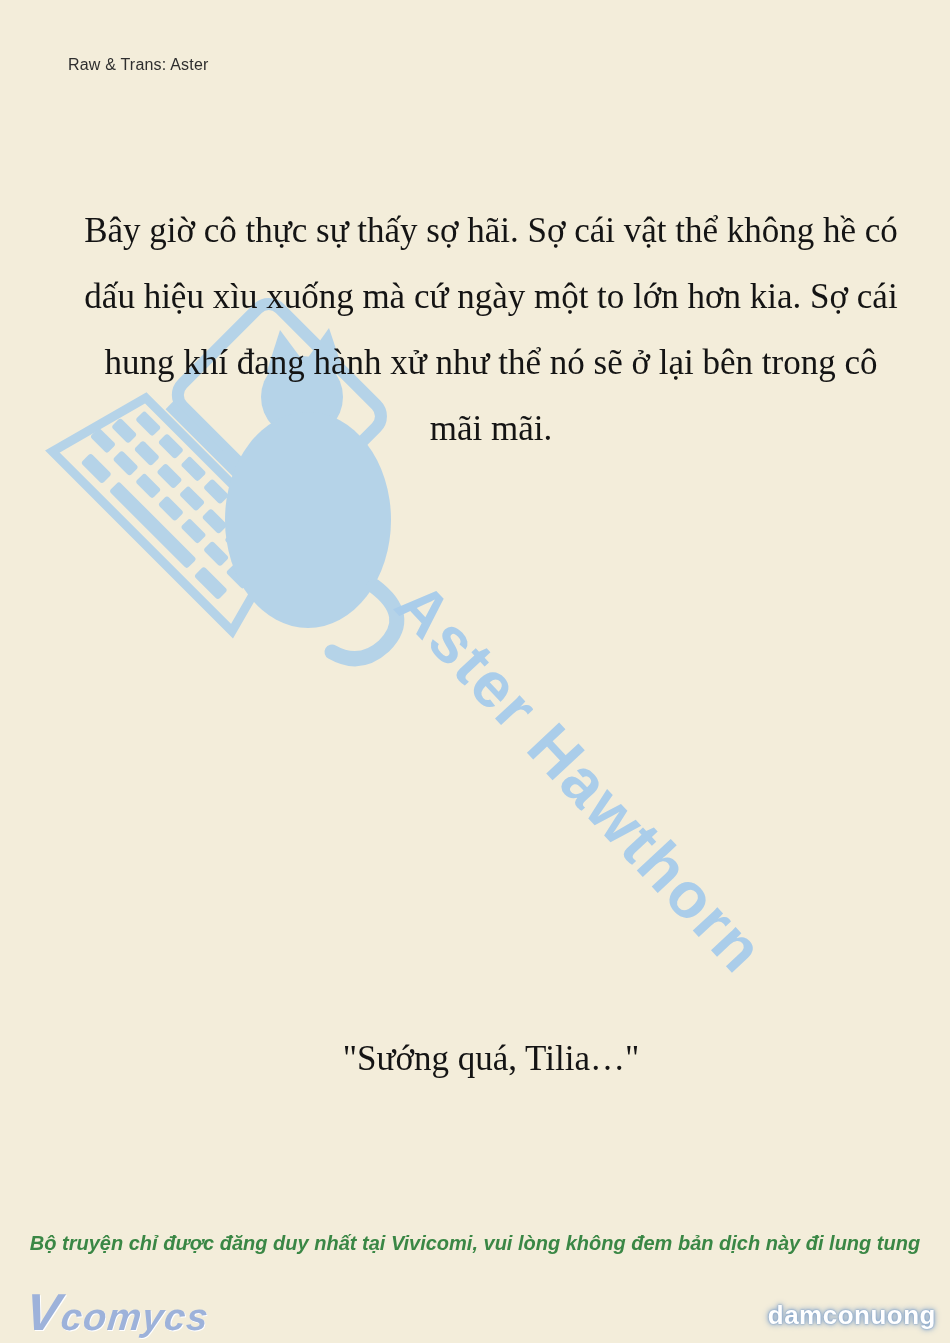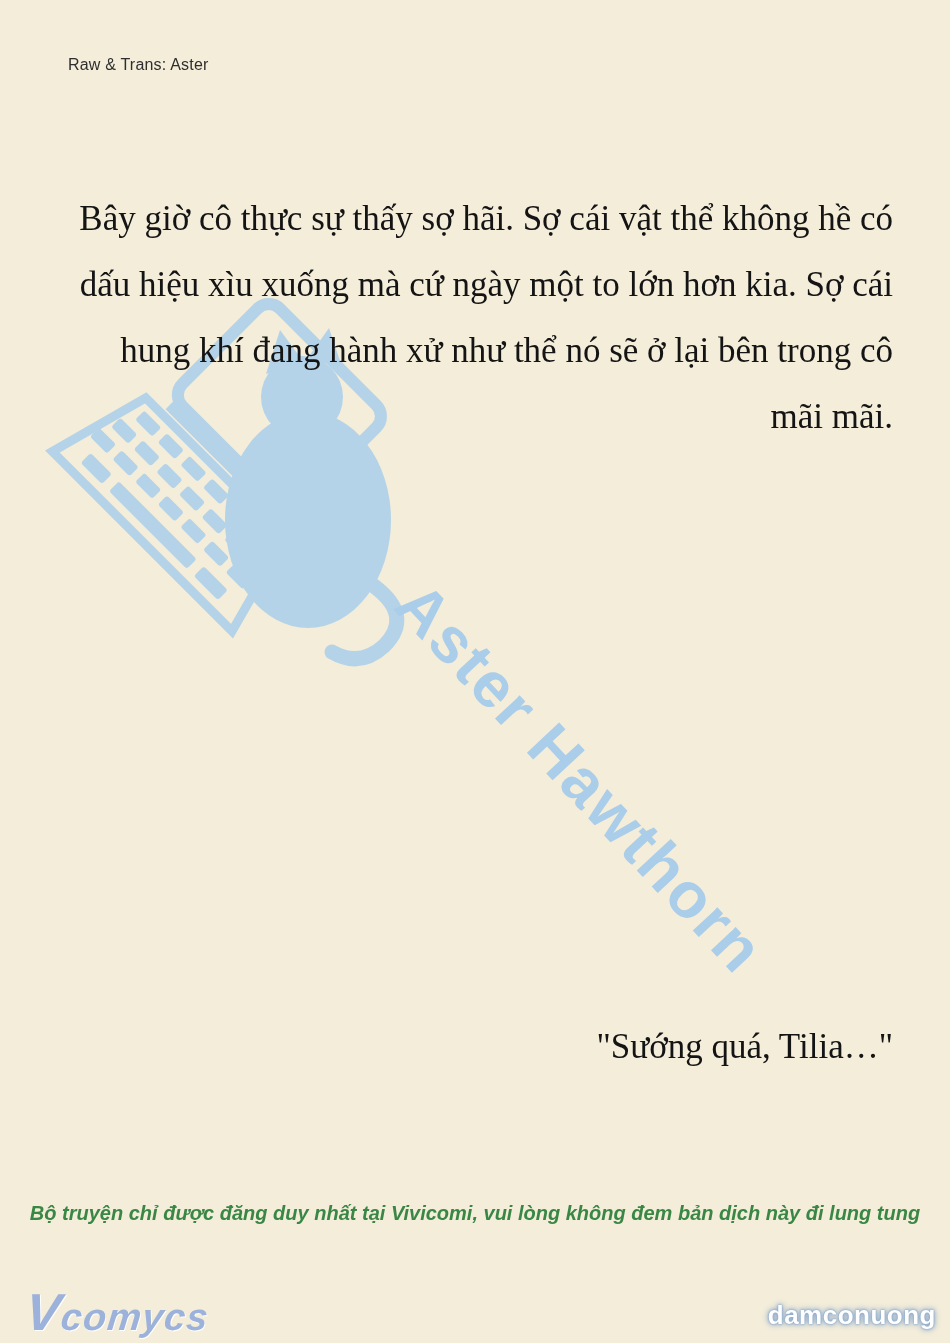--- a/index.html
+++ b/index.html
@@ -13,37 +13,37 @@
   .credit{
     position:absolute;left:68px;top:56px;
     font-size:16px;color:#2e2e2e;letter-spacing:.2px;
   }
   .watermark{
     position:absolute;left:0;top:0;width:950px;height:1343px;
     pointer-events:none;
   }
   .story{position:absolute;left:0;top:0;width:950px;height:1343px;}
   .para{
-    position:absolute;left:65px;width:828px;margin:0;
+    position:absolute;left:65px;width:828px;margin:12px;
     font-family:"Liberation Serif",serif;
     font-size:35px;line-height:66px;color:#141414;
-    text-align:right;
+    text-align:center;
   }
   .p0{top:186px}
   .p1{top:554px}
   .p2{top:718px}
   .p3{top:1014px}
   .footer{
     position:absolute;left:0;right:0;top:1198px;
     text-align:center;
     font-style:italic;font-weight:bold;
     font-size:20px;line-height:31px;
     color:#3a8745;
   }
-  .footer .fline{white-space:nowrap;}
+  .footer .fline{white-space:nowrap;margin-top:30px;}
   .vcomycs{
     position:absolute;left:26px;top:1282px;
     font-style:italic;font-weight:bold;
     font-size:38px;color:#9db2da;
     transform:skewX(-6deg);
     text-shadow:1px 1px 0 #ffffff;
     letter-spacing:1px;
   }
   .vcomycs::first-letter{font-size:52px;}
   .damconuong{

